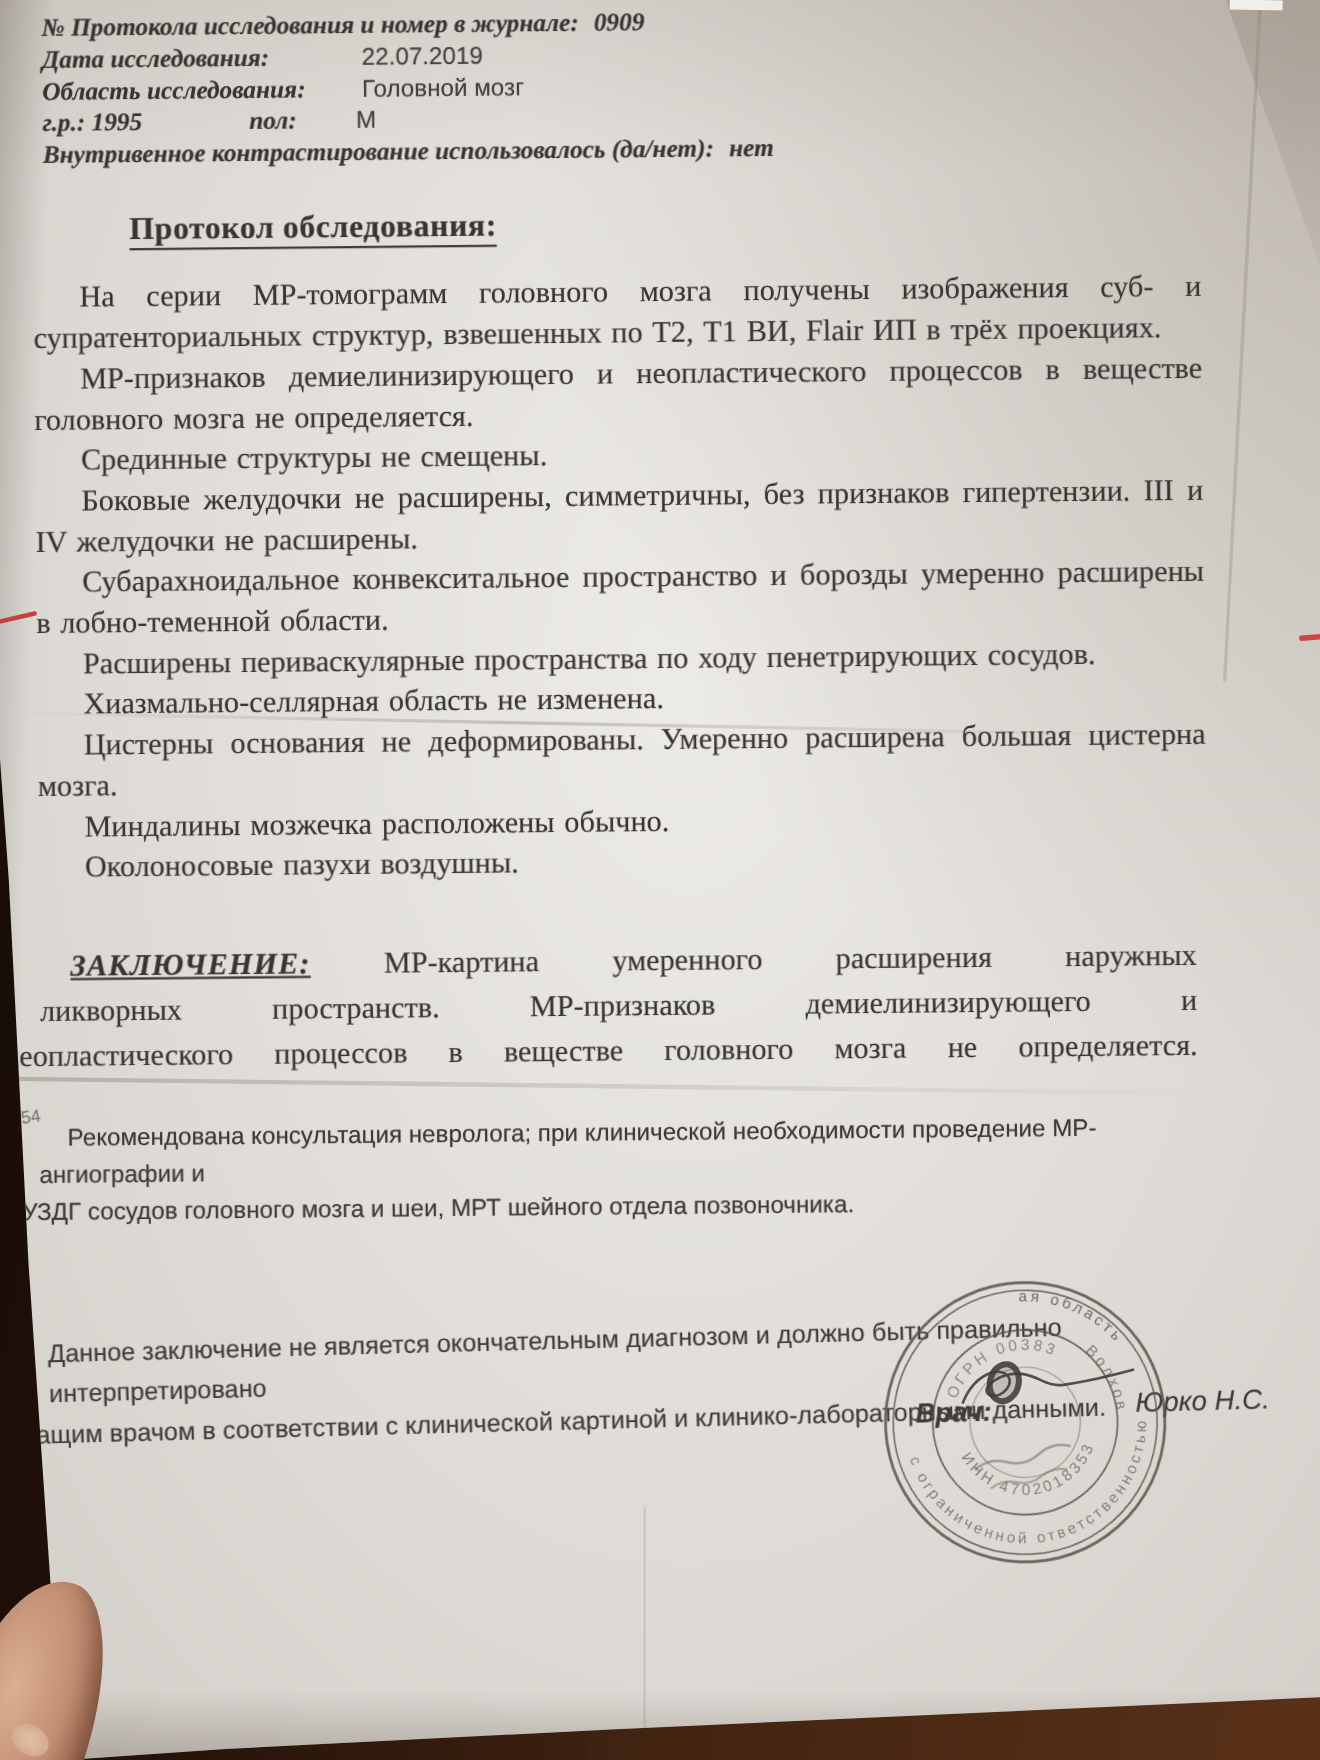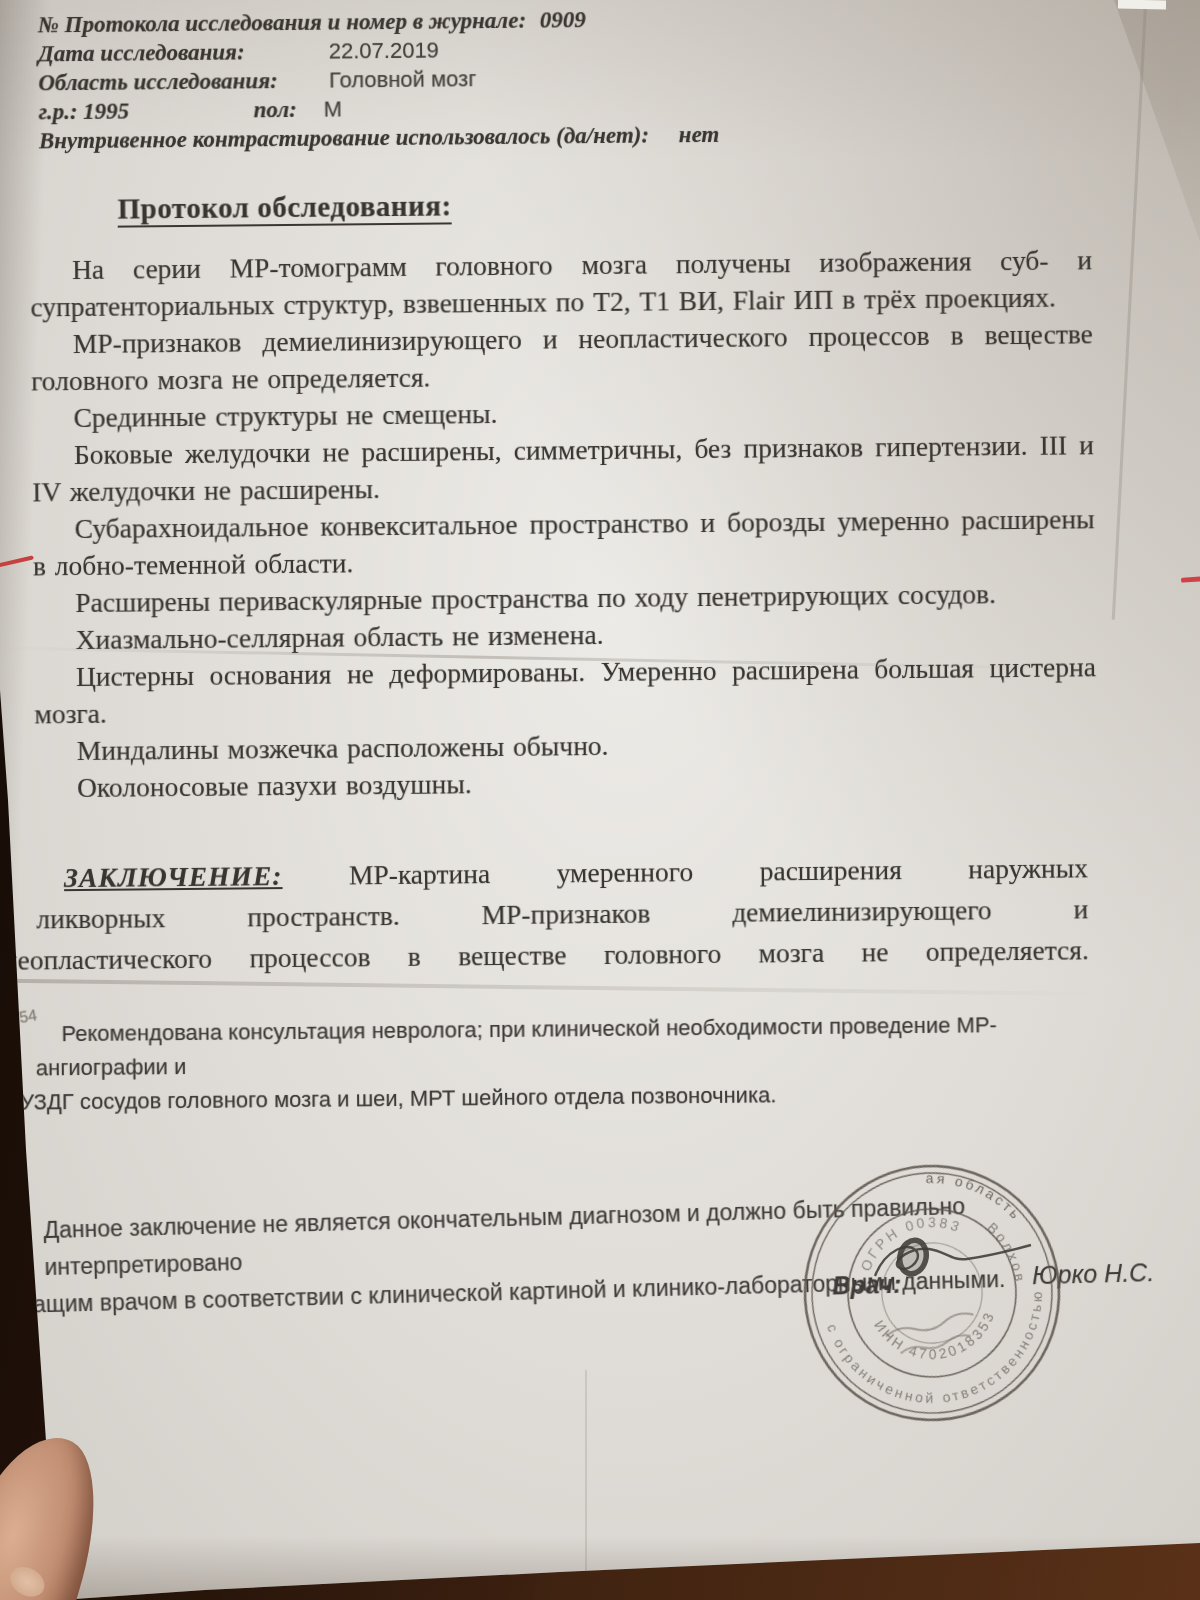--- a/index.html
+++ b/index.html
@@ -34,21 +34,21 @@
   
   .content{position:absolute;left:0;top:0;width:1200px;height:1150px;
     transform:rotate(-.55deg);transform-origin:50% 40%;
     color:#383430;filter:blur(.28px);text-shadow:0 0 1px rgba(56,52,48,.40);}
   .hdr{position:absolute;left:42px;top:5px;width:1060px;font-size:23px;line-height:29px;}
   .hl{white-space:nowrap;}
   .lbl{font-weight:bold;font-style:italic;}
   .val{font-family:"Liberation Sans","DejaVu Sans",sans-serif;font-size:22px;color:#45413c;}
   .w285{display:inline-block;min-width:285px;}
   .w188{display:inline-block;min-width:188px;}
-  .w97{display:inline-block;min-width:97px;text-align:center;}
+  .w97{display:inline-block;min-width:97px;}
   .title-wrap{position:absolute;left:120px;top:188px;font-size:29px;font-weight:bold;}
   .title-wrap span{border-bottom:2.5px solid #3a362f;padding-bottom:1px;letter-spacing:.5px;}
   .findings{position:absolute;left:32px;top:246px;width:1062px;font-size:27.5px;line-height:37px;
     text-align:justify;word-spacing:2px;}
   .findings p{margin:0;text-indent:42px;}
   .concl{position:absolute;left:32px;top:852px;width:1052px;font-size:27.5px;line-height:41px;}
   .c-line{text-align:justify;text-align-last:justify;}
   .c-label{font-weight:bold;font-style:italic;text-decoration:underline;padding-left:28px;letter-spacing:1px;}
   .c-line3{margin-left:-34px;width:calc(100% + 34px);text-align-last:justify;}
   .rec{position:absolute;left:30px;top:1012px;width:1070px;
@@ -110,21 +110,21 @@
         </div>
         <div class="hl">
           <span class="lbl w285">Область исследования:</span>
           <span class="val">Головной мозг</span>
         </div>
         <div class="hl">
           <span class="w188"><span class="lbl">г.р.:</span> <span class="lbl">1995</span></span><span class="lbl w97">пол:</span><span class="val">М</span>
         </div>
         <div class="hl">
           <span class="lbl">Внутривенное контрастирование использовалось (да/нет):</span>
-          <span class="lbl" style="margin-left:24px">нет</span>
+          <span class="lbl" style="margin-left:8px">нет</span>
         </div>
       </div>
 
       <div class="title-wrap">
         <span>Протокол обследования:</span>
       </div>
 
       <div class="findings">
         <p>На серии МР-томограмм головного мозга получены изображения суб- и супратенториальных структур, взвешенных по Т2, Т1 ВИ, Flair ИП в трёх проекциях.</p>
         <p>МР-признаков демиелинизирующего и неопластического процессов в веществе головного мозга не определяется.</p>

